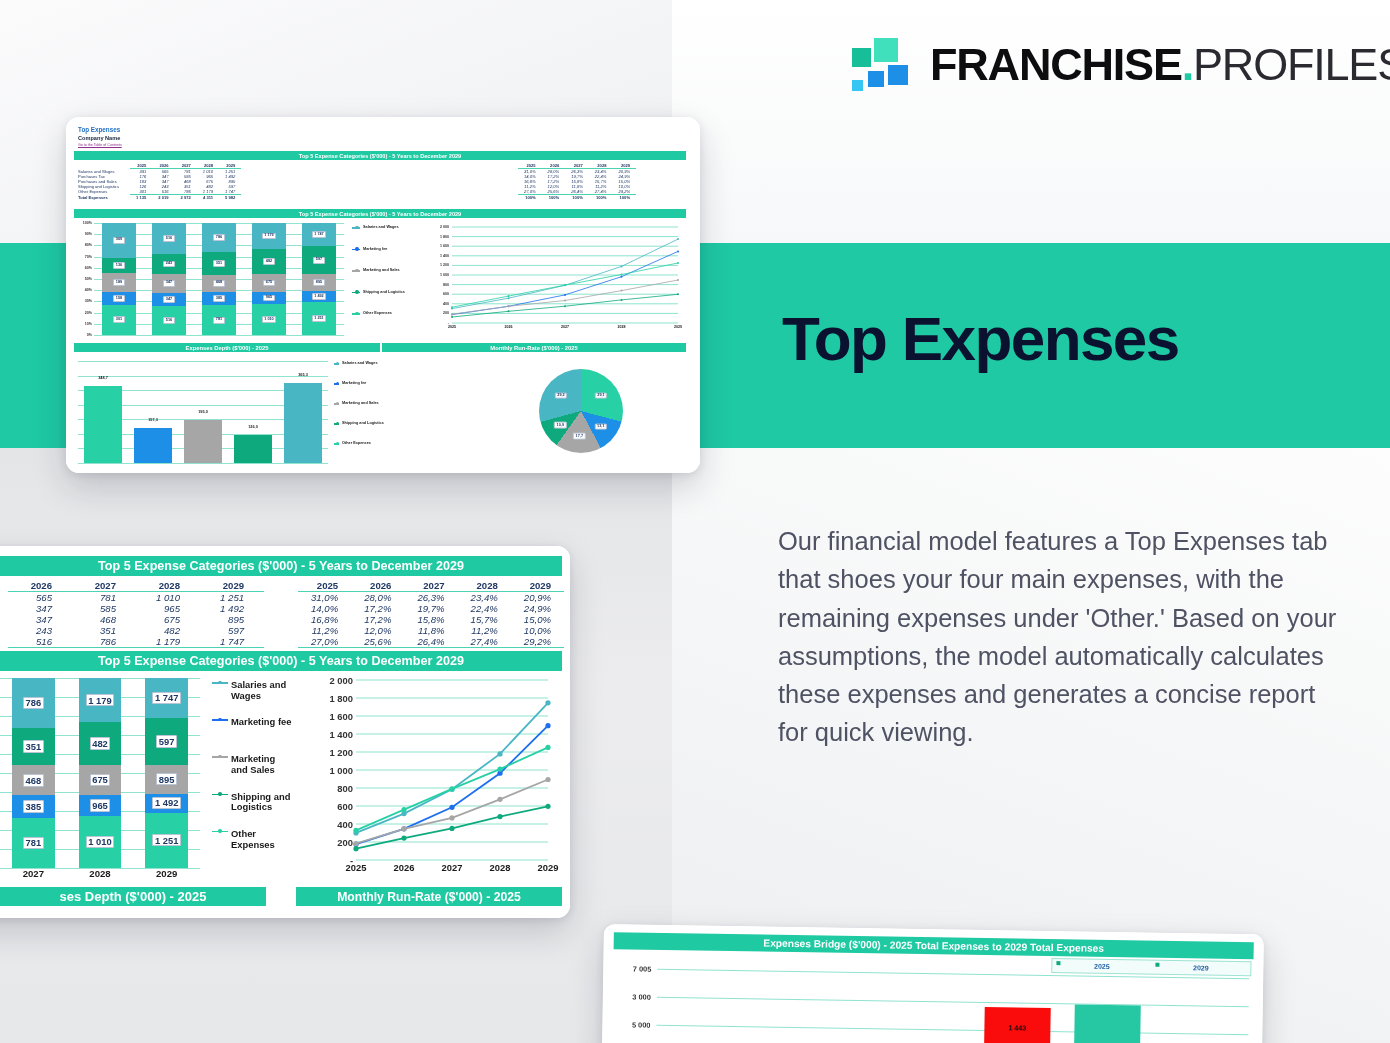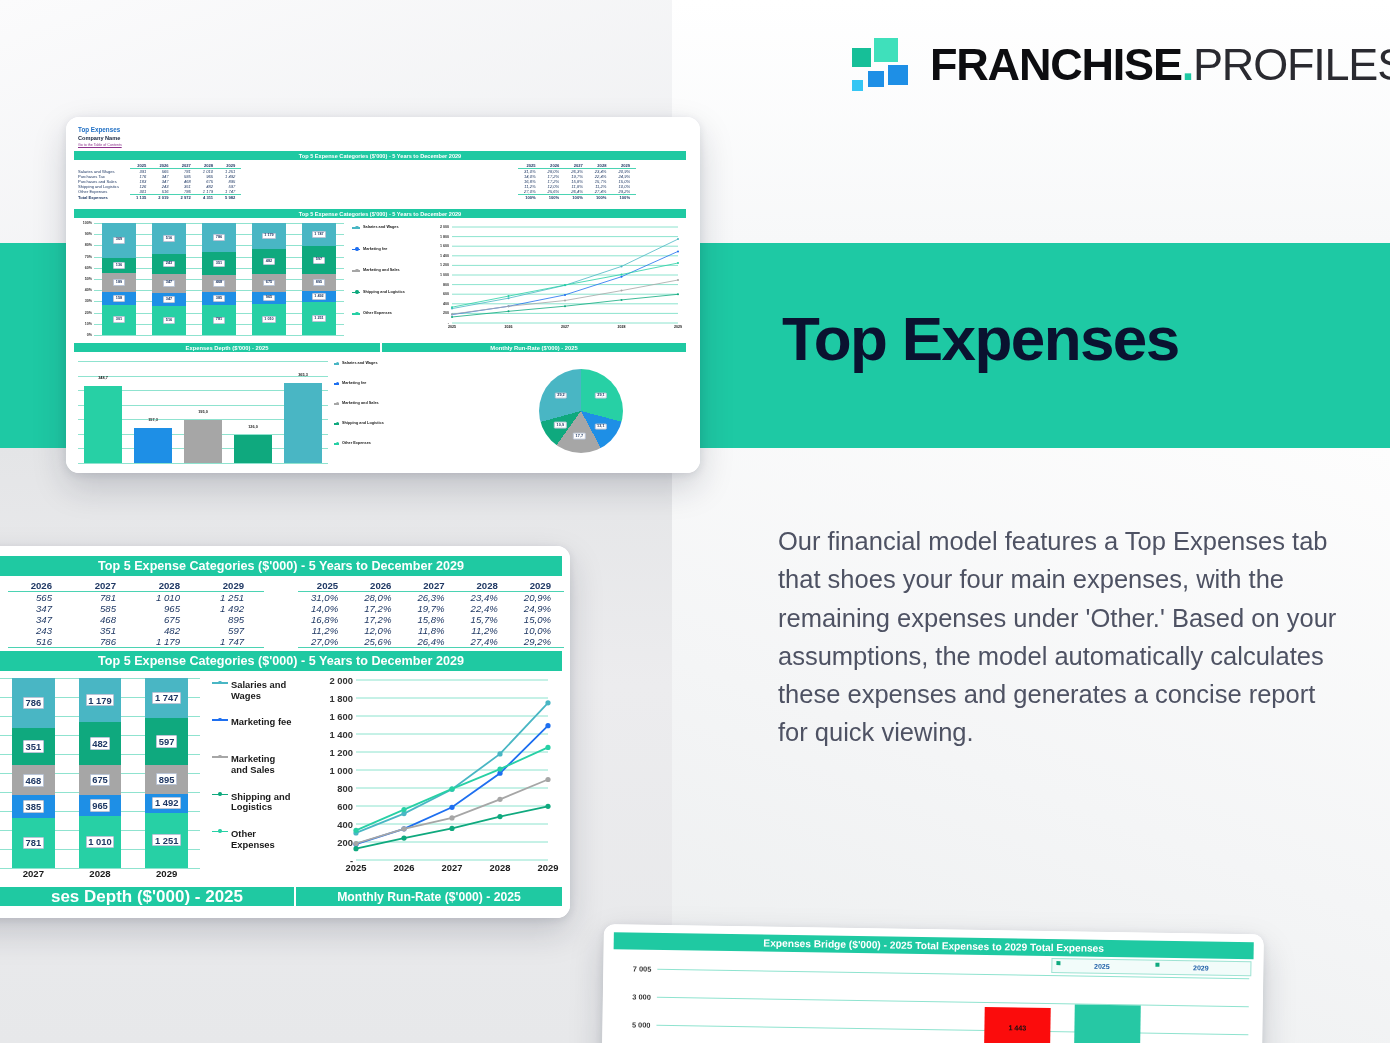--- a/index.html
+++ b/index.html
@@ -132,21 +132,21 @@
   .pie .plabel {
     position: absolute; background: #fff; border: .5px solid #b9c4d6; color: #1f3864;
     font-weight: 700; line-height: 1; padding: .5px 1.5px; border-radius: 1px;
     transform: translate(-50%,-50%);
   }
 
   
   #card-left .ss { font-size: 9.6px; }
   .l-bar1 { position: absolute; left: 88px; top: 10px; width: 562px; height: 20px; font-size: 12.6px; }
   .l-bar2 { position: absolute; left: 88px; top: 105px; width: 562px; height: 20px; font-size: 12.6px; }
-  .l-bar3 { position: absolute; left: 88px; top: 341px; width: 294px; height: 19px; font-size: 17px; }
+  .l-bar3 { position: absolute; left: 88px; top: 341px; width: 266px; height: 19px; font-size: 13px; }
   .l-bar4 { position: absolute; left: 384px; top: 341px; width: 266px; height: 19px; font-size: 12.2px; }
 
   
   #card-br .ss { font-size: 8px; }
   .br-bar { position: absolute; left: 10px; top: 8px; width: 640px; height: 17px; font-size: 10.2px; }
   .br-legend {
     position: absolute; right: 12px; top: 27px; width: 200px; height: 15px;
     border: 1px solid #9fe3d3; background: #f2fcfa; display: flex;
   }
   .br-legend > div { flex: 1; display: flex; align-items: center; justify-content: center;

